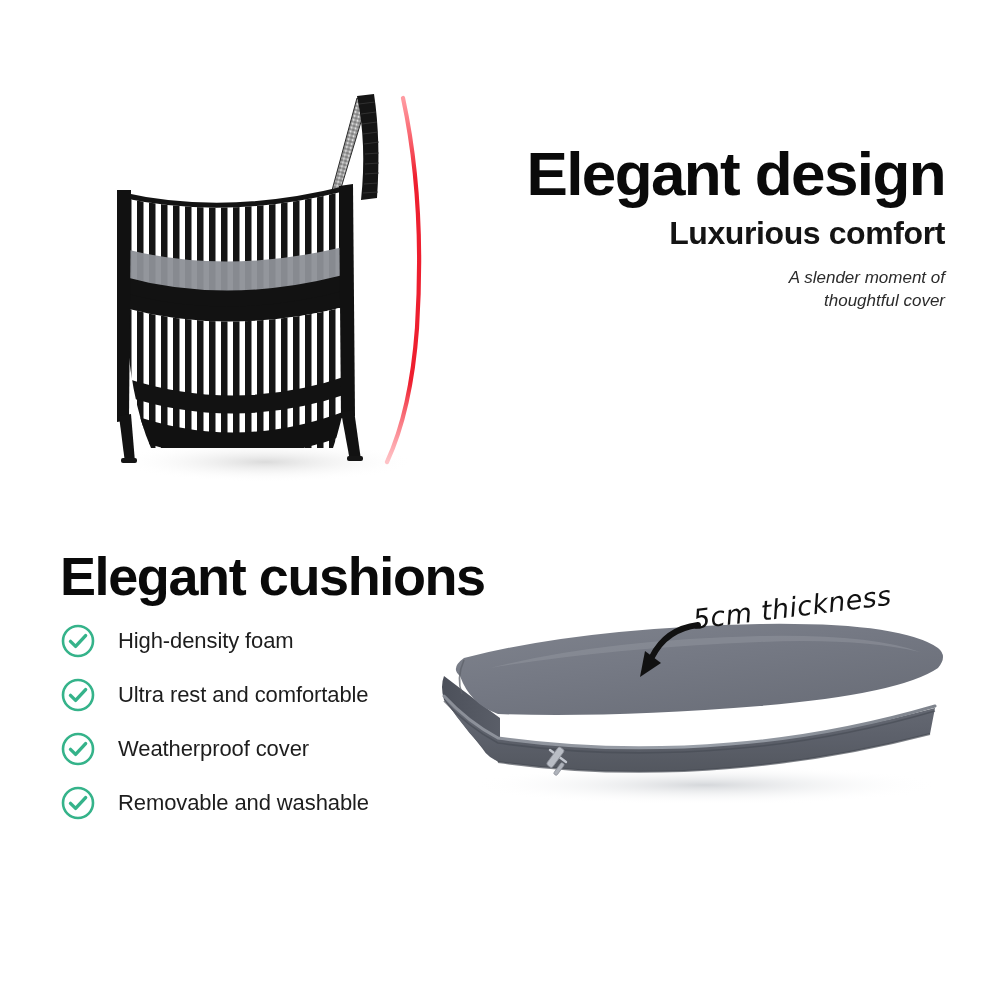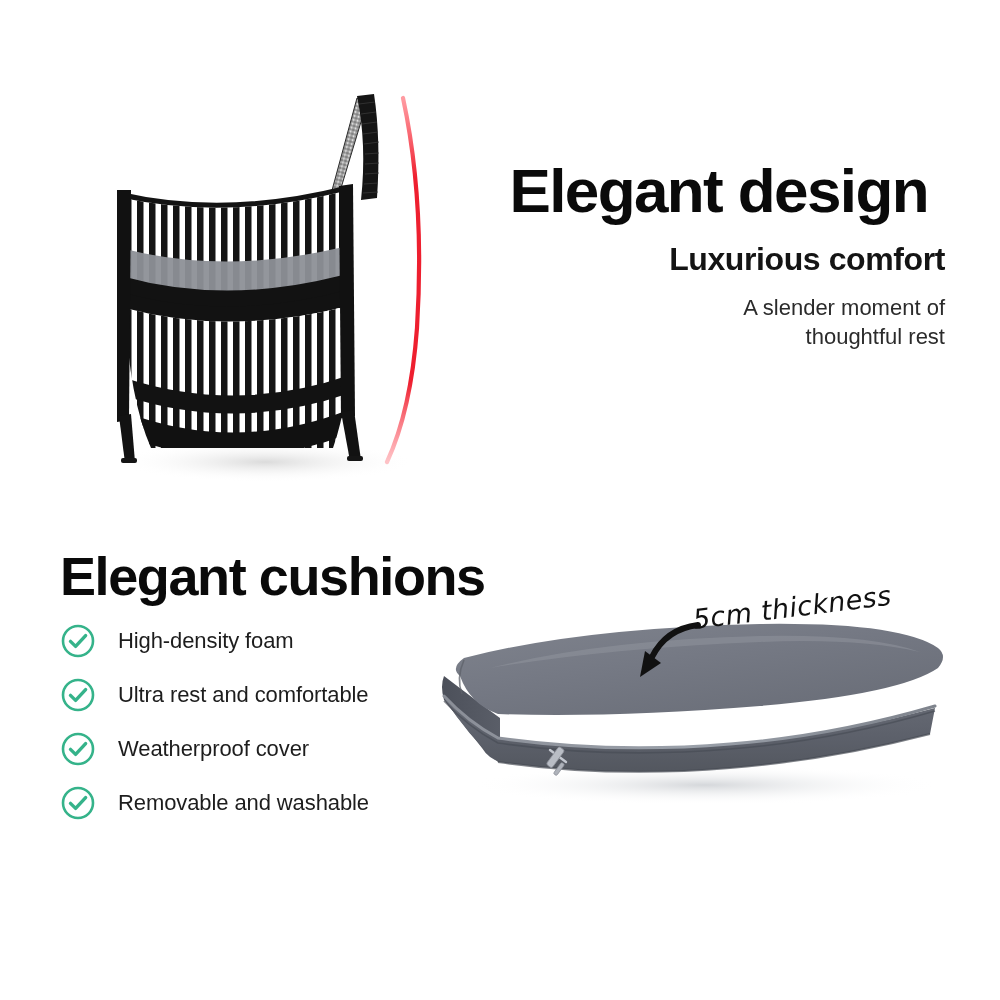--- a/index.html
+++ b/index.html
@@ -37,37 +37,38 @@
     top: 142px;
     width: 470px;
     text-align: right;
   }
   #headline-title {
     font-size: 62px;
     font-weight: 700;
     letter-spacing: -1.6px;
     line-height: 1.02;
     color: #0a0a0a;
-    margin: 17px;
+    margin: 0;
     white-space: nowrap;
   }
   #headline-subtitle {
     font-size: 32px;
     font-weight: 600;
     letter-spacing: -0.4px;
     line-height: 1.25;
     color: #141414;
     margin: 8px 0 0 0;
   }
   #headline-tagline {
-    font-size: 22px;
+    font-size: 17px;
     font-weight: 400;
     line-height: 1.32;
     color: #2b2b2b;
     margin: 14px 0 0 0;
+    font-style: italic;
   }
 
   
   #cushions-heading {
     position: absolute;
     left: 60px;
     top: 548px;
     font-size: 54px;
     font-weight: 700;
     letter-spacing: -1.4px;
@@ -272,21 +273,21 @@
       <rect x="26" y="378" width="16" height="5" rx="2" fill="#151515"></rect>
       <rect x="252" y="376" width="16" height="5" rx="2" fill="#151515"></rect>
 
       <path d="M308 18 Q330 120 322 248 Q316 330 292 382" fill="none" stroke="url(#redGrad)" stroke-width="4.2" stroke-linecap="round"></path>
     </svg>
   </div>
 
   <div id="headline-block">
     <h1 id="headline-title">Elegant design</h1>
     <p id="headline-subtitle">Luxurious comfort</p>
-    <p id="headline-tagline"><span>A slender moment of</span><br><span>thoughtful rest</span></p>
+    <p id="headline-tagline"><span>A slender moment of</span><br><span>thoughtful cover</span></p>
   </div>
 
   <h2 id="cushions-heading">Elegant cushions</h2>
 
   <ul id="feature-list">
     <li class="feature-item">
       <span class="feature-check">
         <svg width="36" height="36" viewBox="0 0 36 36" xmlns="http://www.w3.org/2000/svg">
           <circle cx="18" cy="18" r="15" fill="none" stroke="#35b38a" stroke-width="2.6"></circle>
           <path d="M10.5 18.4 L15.6 23.4 L25.6 12.6" fill="none" stroke="#35b38a" stroke-width="3.4" stroke-linecap="round" stroke-linejoin="round"></path>

